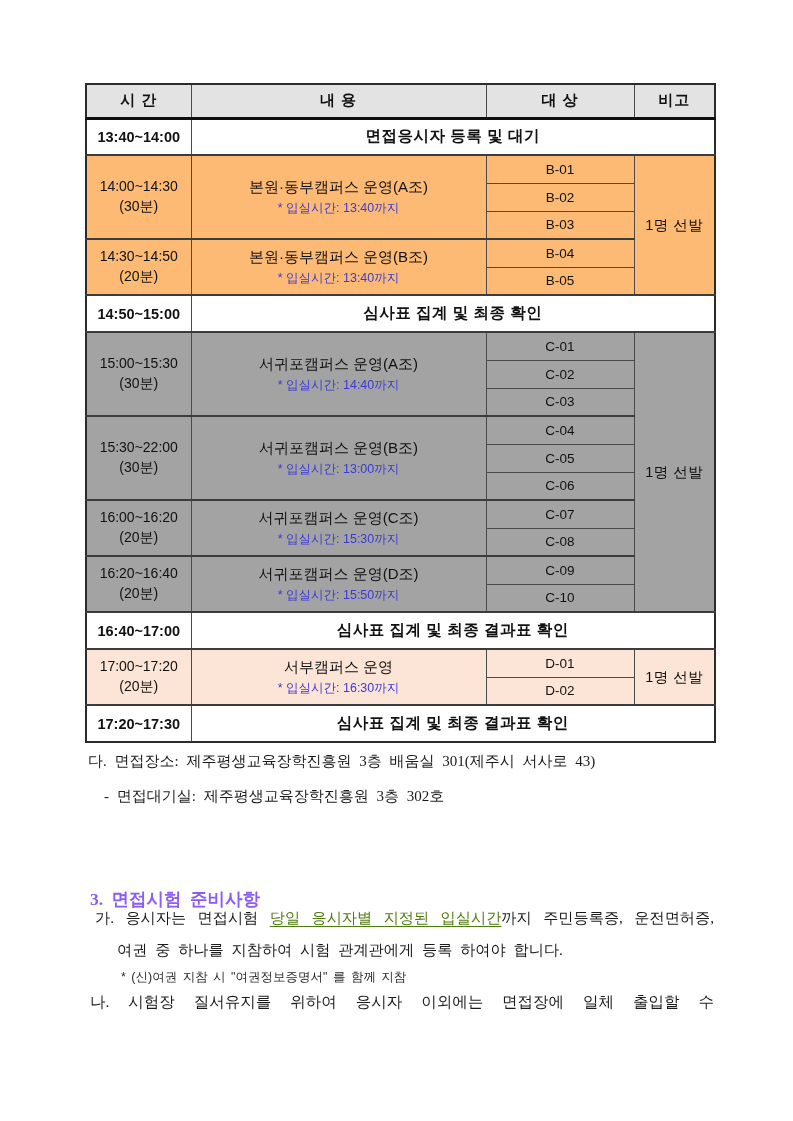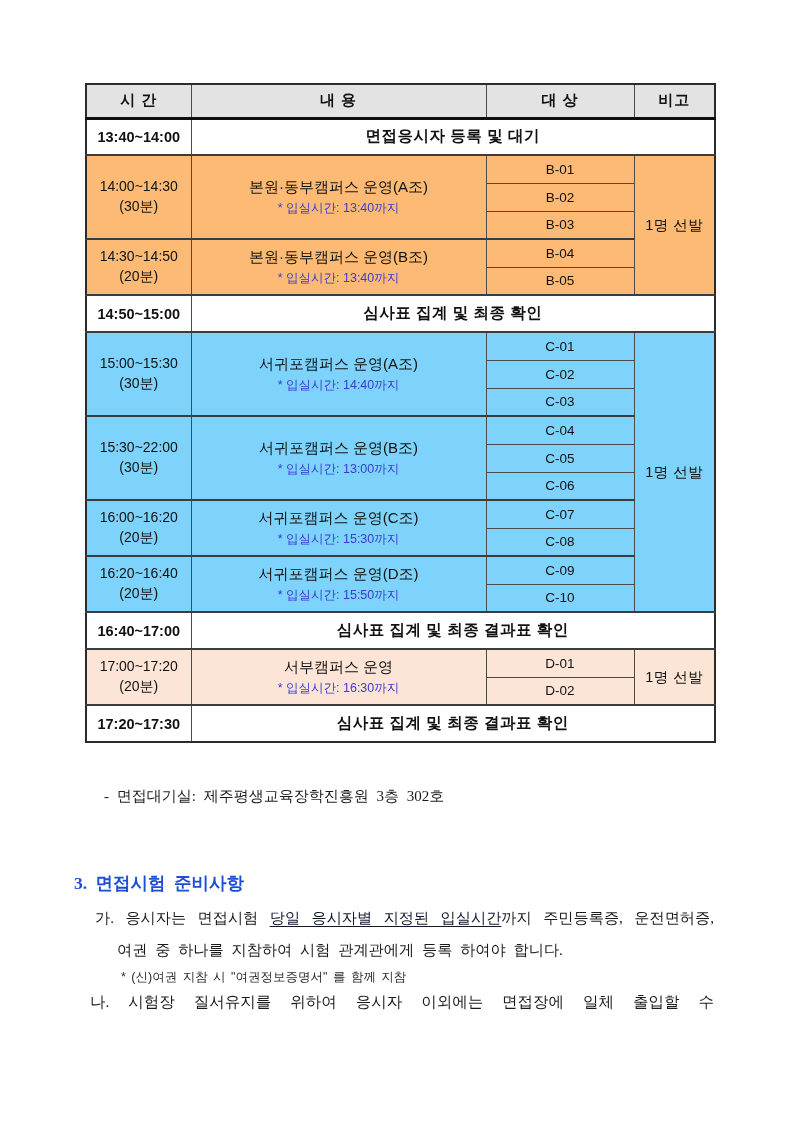--- a/index.html
+++ b/index.html
@@ -40,62 +40,62 @@
   tr.full { height: 37px; }
   tr.sub  { height: 28px; }
   td.time-full   { font-weight: bold; font-size: 14.5px; }
   td.merged-act  { font-weight: bold; font-size: 15.5px; letter-spacing: 0.5px; border-radius: 7px; }
   td.time        { font-size: 14px; line-height: 1.4; }
   td.session .title { font-size: 15px; line-height: 1.3; }
   td.session .entry { font-size: 12.5px; color: #3b3bd1; margin-top: 3px; }
   td.target   { font-size: 13.5px; }
   td.selnote  { font-size: 14.5px; letter-spacing: 0.5px; }
   .g { background: #fdba74; }
-  .y { background: #7dd3fc; }
+  .y { background: #a3a3a3; }
   .p { background: #fce4d6; }
   tr.sec > td, tr.grp > td { border-top: 2px solid #3c3c3c; }
 
   
   .doc-note {
     position: absolute;
     margin: 0;
     font-family: "Liberation Serif", serif;
     font-size: 15px;
     color: #1a1a1a;
     word-spacing: 4px;
     white-space: nowrap;
   }
   #note-loc    { left: 88px;  top: 752px; }
   #note-wait   { left: 104px; top: 787px; }
   #note-change { left: 114px; top: 820px; }
 
   .sec3-heading {
     position: absolute; left: 74px; top: 871px;
-    margin: 0;
+    margin: 16px;
     font-family: "Liberation Serif", serif;
     font-size: 17.5px;
     font-weight: bold;
-    color: #1d4ed8;
+    color: #8b5cf6;
     word-spacing: 4px;
     white-space: nowrap;
   }
   .para {
     position: absolute;
     margin: 0;
     font-family: "Liberation Serif", serif;
     font-size: 15.2px;
     color: #1a1a1a;
   }
   #ga-1 {
     left: 95px; top: 908px; width: 619px;
     text-align: justify; text-align-last: justify;
     word-spacing: 2px;
   }
   #ga-1 .link {
-    color: #0f172a;
+    color: #4d7c0f;
     text-decoration: underline;
     text-underline-offset: 3px;
   }
   #ga-2 { left: 117px; top: 940px; word-spacing: 4px; white-space: nowrap; }
   #passport {
     left: 121px; top: 969px;
     font-family: "Liberation Sans", sans-serif;
     font-size: 12.5px;
     color: #2a2a2a;
     word-spacing: 2px;
@@ -261,20 +261,21 @@
         <td class="target p">D-02</td>
       </tr>
 
       <tr class="full sec">
         <td class="time-full">17:20~17:30</td>
         <td class="merged-act" colspan="3">심사표 집계 및 최종 결과표 확인</td>
       </tr>
     </tbody>
   </table>
 
+  <p class="doc-note" id="note-loc">다. 면접장소: 제주평생교육장학진흥원 3층 배움실 301(제주시 서사로 43)</p>
   <p class="doc-note" id="note-wait">- 면접대기실: 제주평생교육장학진흥원 3층 302호</p>
 
   <h2 class="sec3-heading">3. 면접시험 준비사항</h2>
 
   <p class="para" id="ga-1"><span>가. 응시자는 면접시험 </span><span class="link">당일 응시자별 지정된 입실시간</span><span>까지 주민등록증, 운전면허증,</span></p>
   <p class="para" id="ga-2">여권 중 하나를 지참하여 시험 관계관에게 등록 하여야 합니다.</p>
   <p class="para" id="passport">* (신)여권 지참 시 "여권정보증명서" 를 함께 지참</p>
   <p class="para" id="na">나. 시험장 질서유지를 위하여 응시자 이외에는 면접장에 일체 출입할 수</p>
 
 </div>

